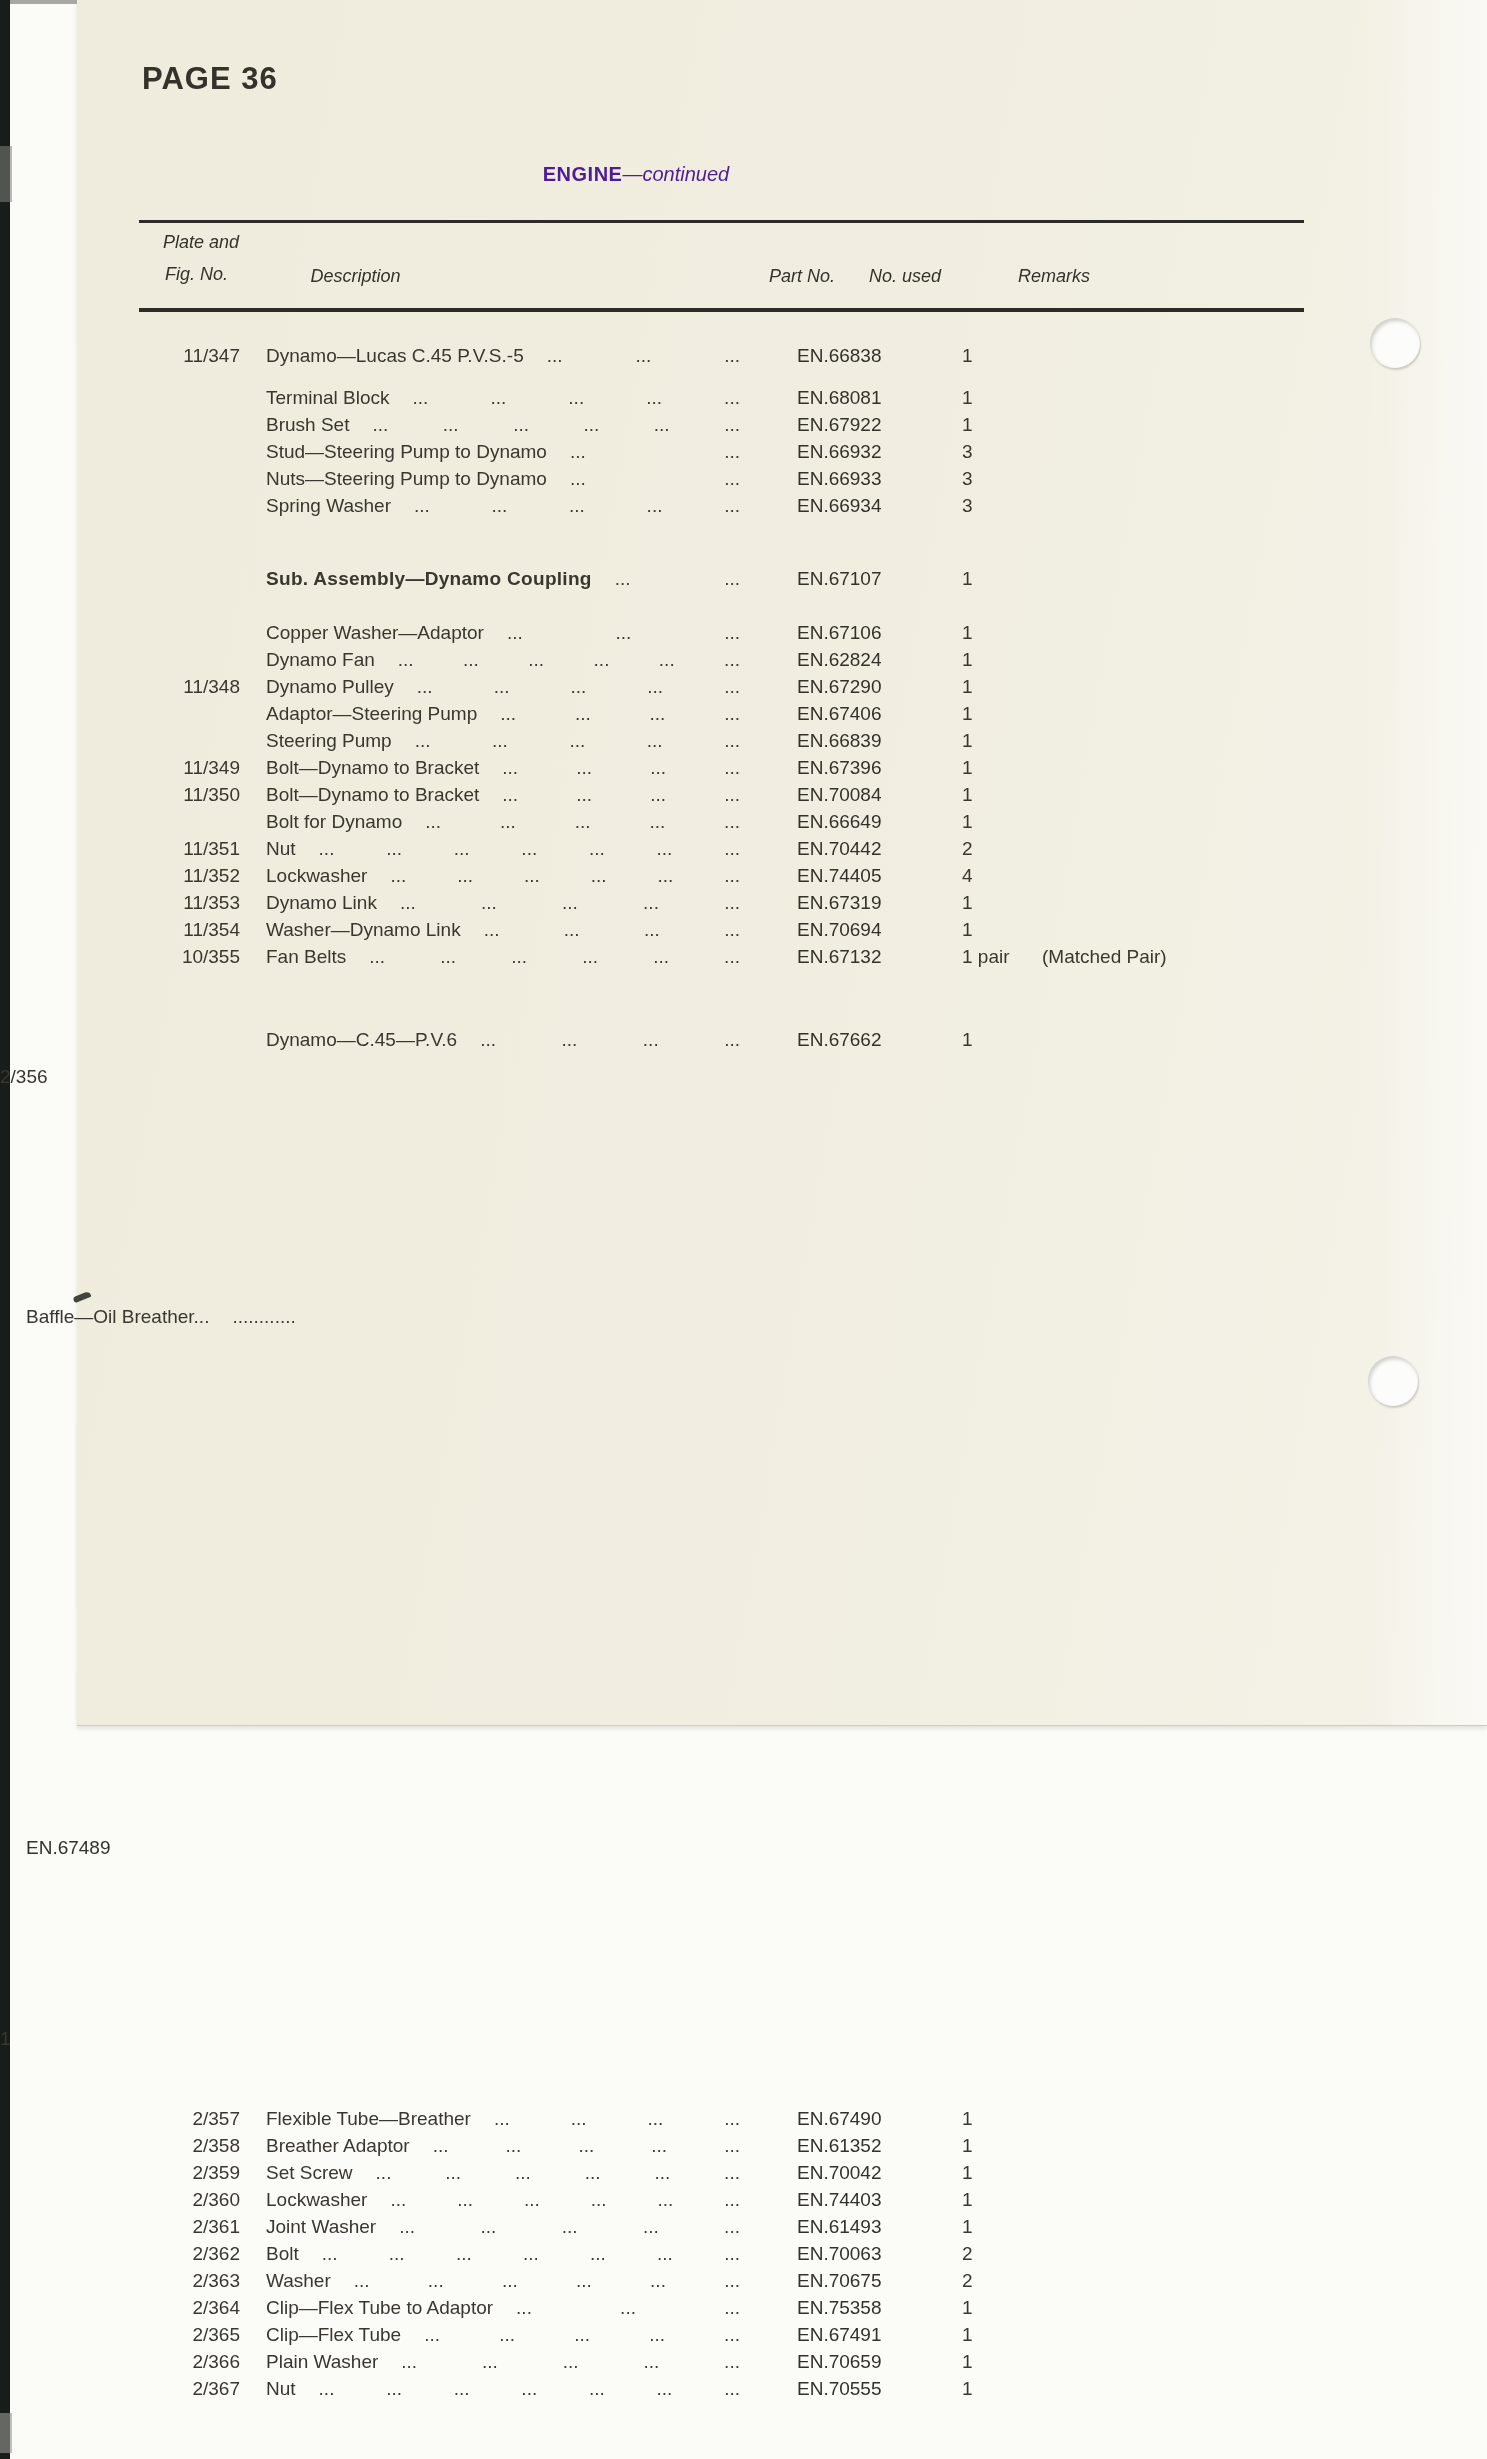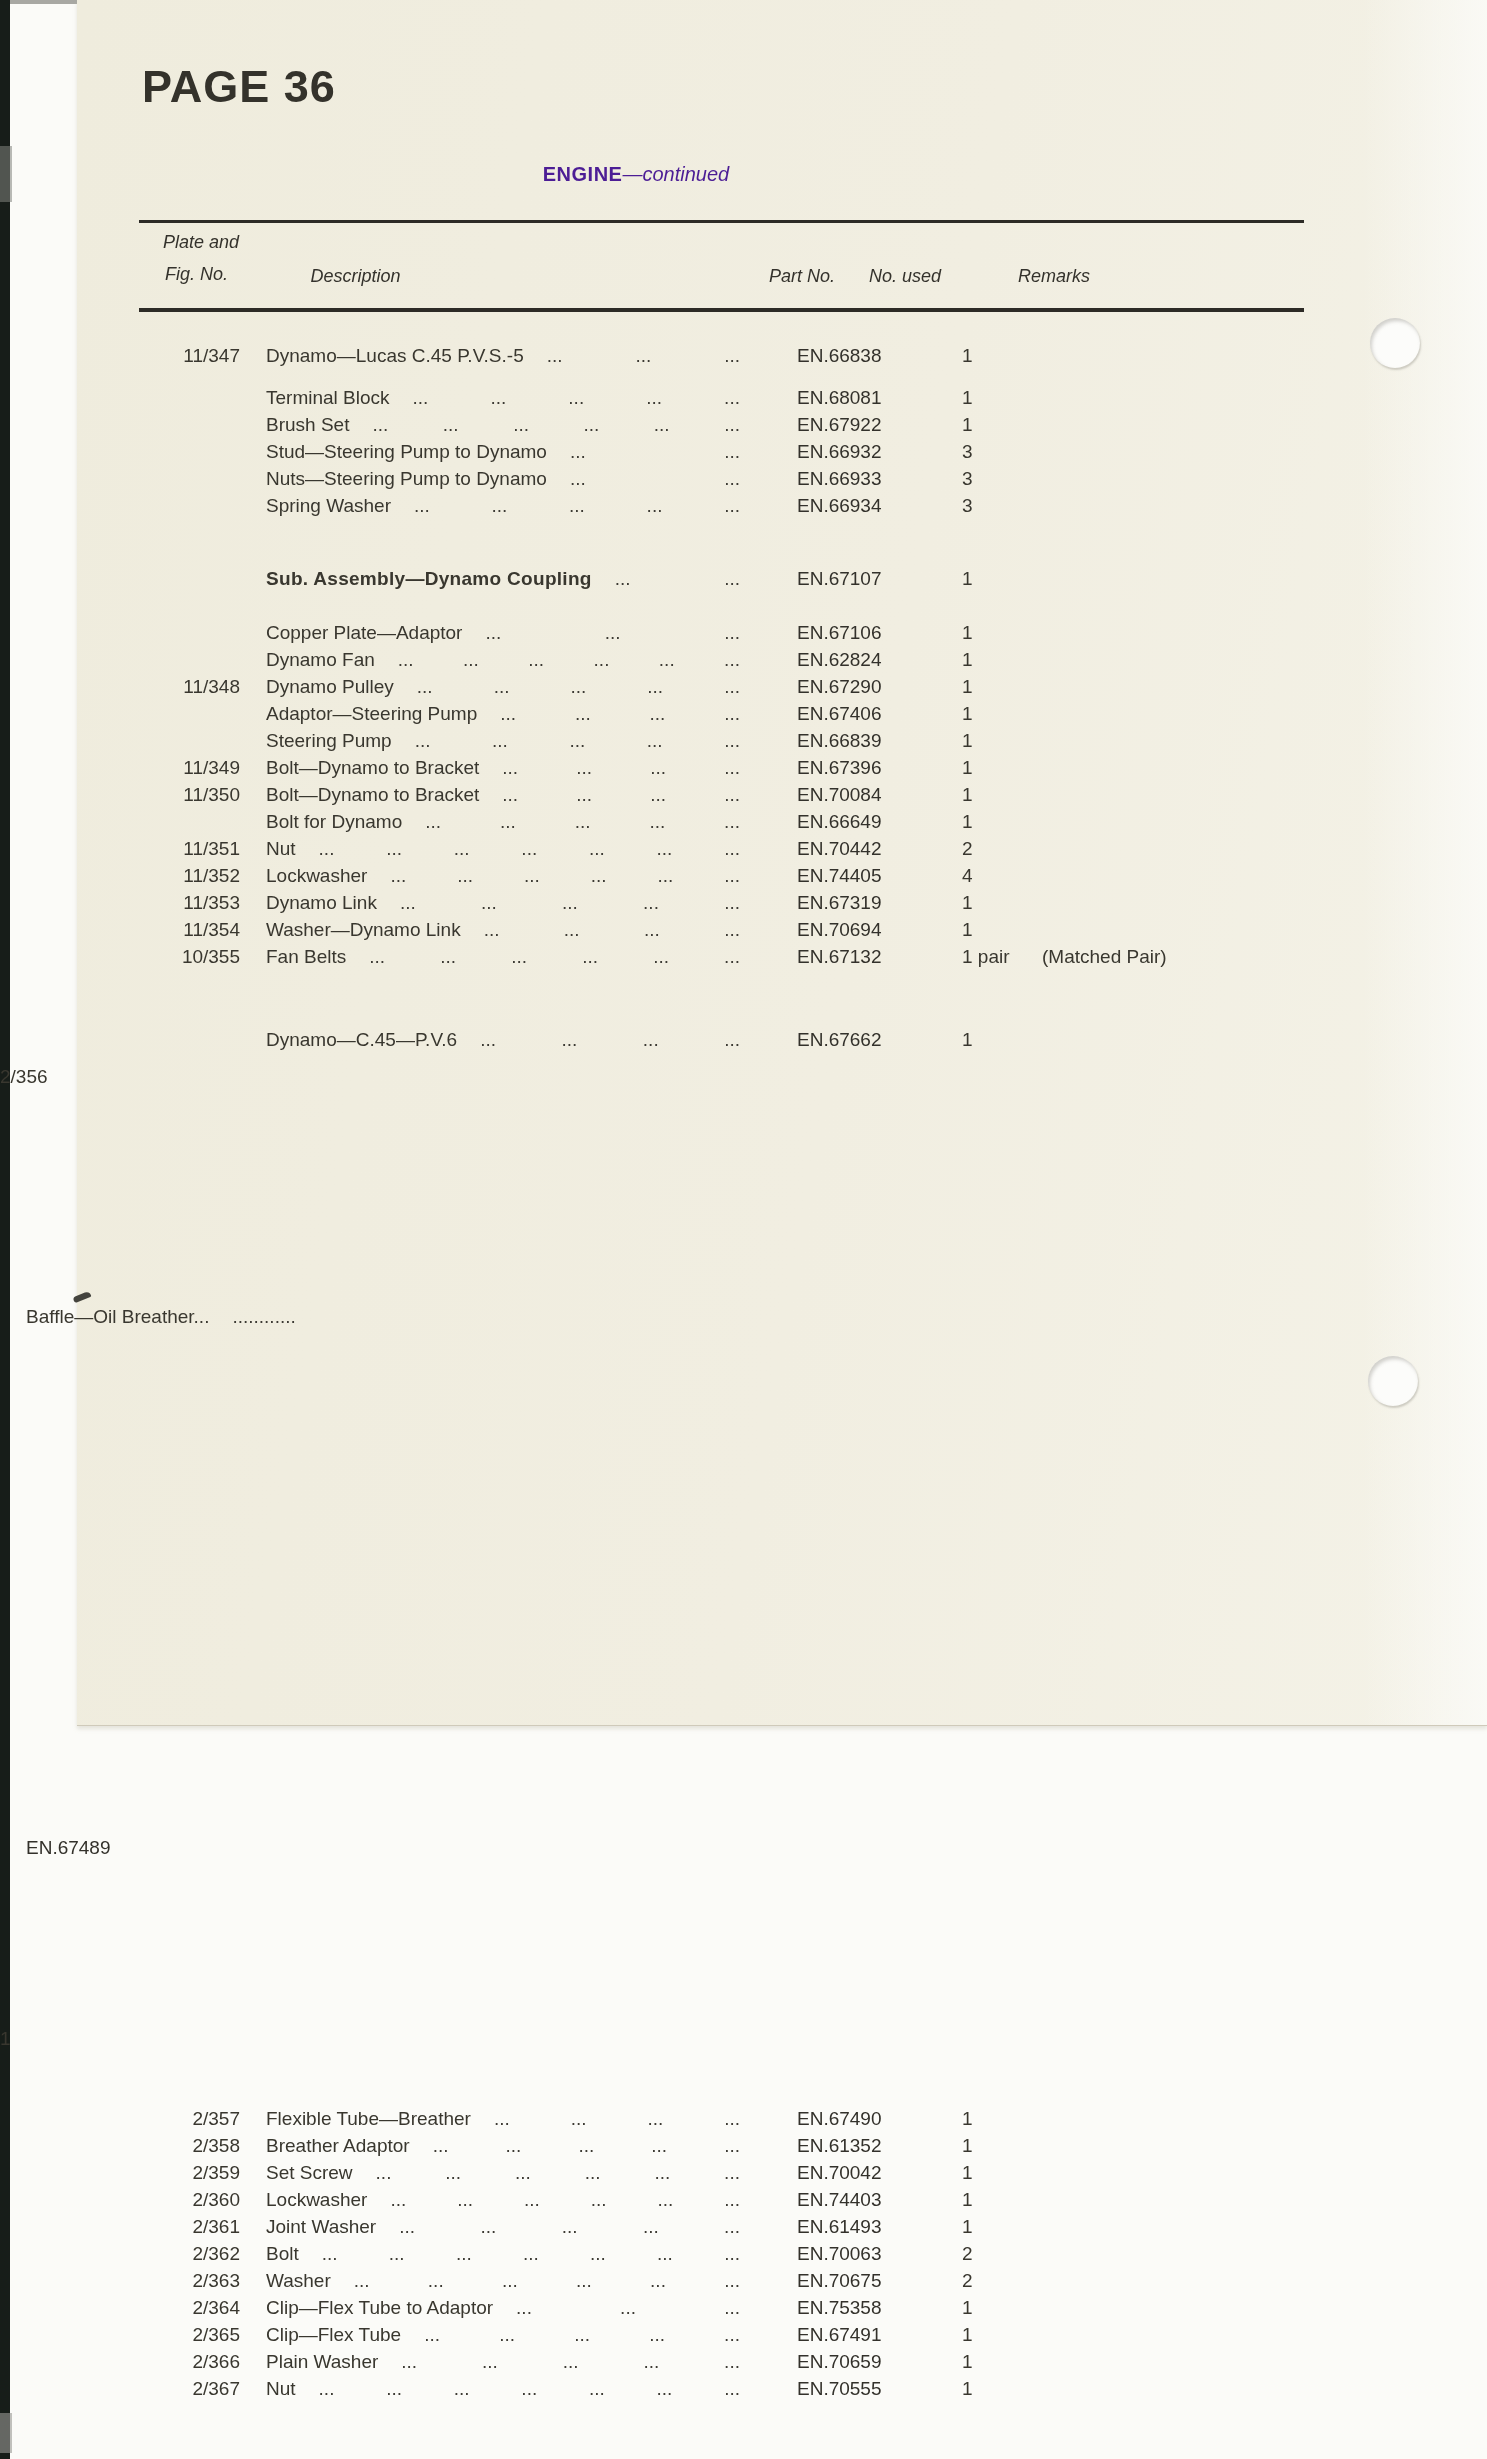--- a/index.html
+++ b/index.html
@@ -29,21 +29,21 @@
     box-shadow: inset 1.9px 2.9px 3.8px rgba(140,138,128,0.38), 1px 1.9px 1.9px rgba(158,155,144,0.45);
   }
   #punch1 { left:1370px; top:318px; }
   #punch2 { left:1368px; top:1356px; }
 
   .pen-mark { position:absolute; left:73px; top:1294px; width:18px; height:5.8px;
     background:#44443e; border-radius:4.8px 6.7px 1.9px 3.8px; transform:rotate(-22deg); }
 
   .page-title {
     position:absolute; left:142px; top:61px;
-    font-size:45px; font-weight:bold; letter-spacing:1px; color:#34322b; white-space:nowrap;
+    font-size:31px; font-weight:bold; letter-spacing:1px; color:#34322b; white-space:nowrap;
   }
   .engine-heading {
     position:absolute; left:396px; top:163px; width:480px; text-align:center;
     font-size:20px; color:#4c1d95; white-space:nowrap;
   }
   .engine-heading .bold { font-weight:bold; letter-spacing:0.5px; }
   .engine-heading .italic { font-style:italic; }
 
   .rule { position:absolute; left:139px; width:1165px; background:#2d2b26; }
   .rule-a { top:220px; height:2.9px; }
@@ -202,21 +202,21 @@
           <span>...</span>
         </span>
       </span>
       <span class="c-part">EN.67107</span>
       <span class="c-qty">1</span>
       <span class="c-remarks"></span>
     </div>
     <div class="row" style="margin-top: 27px;">
       <span class="c-fig"></span>
       <span class="c-desc">
-        <span class="desc-text">Copper Plate—Adaptor</span>
+        <span class="desc-text">Copper Washer—Adaptor</span>
         <span class="dots">
           <span>...</span>
           <span>...</span>
           <span>...</span>
         </span>
       </span>
       <span class="c-part">EN.67106</span>
       <span class="c-qty">1</span>
       <span class="c-remarks"></span>
     </div>

